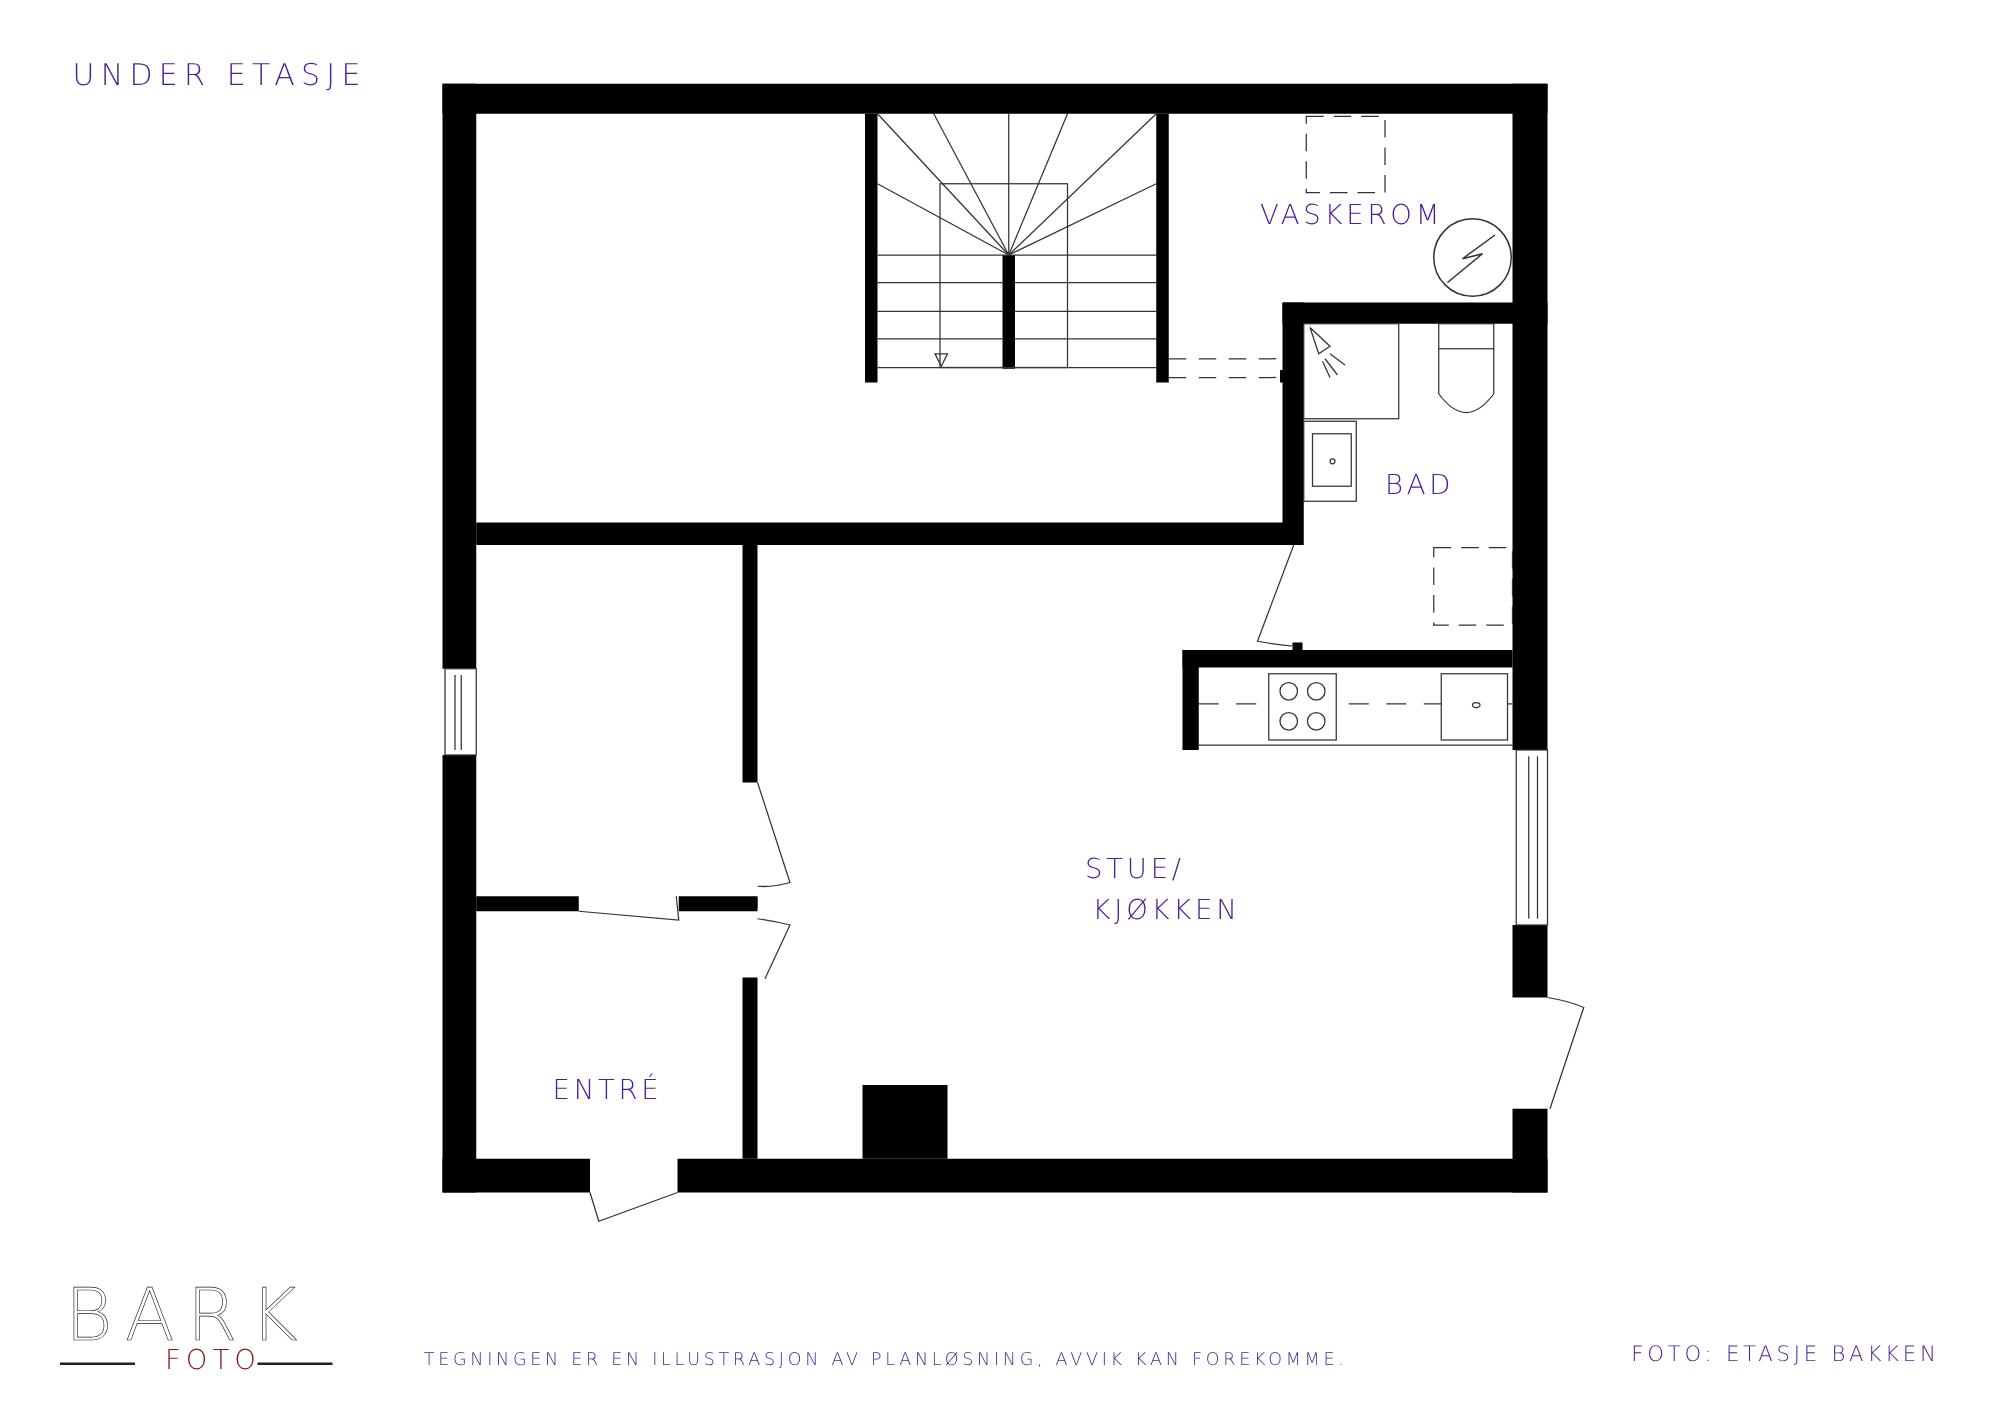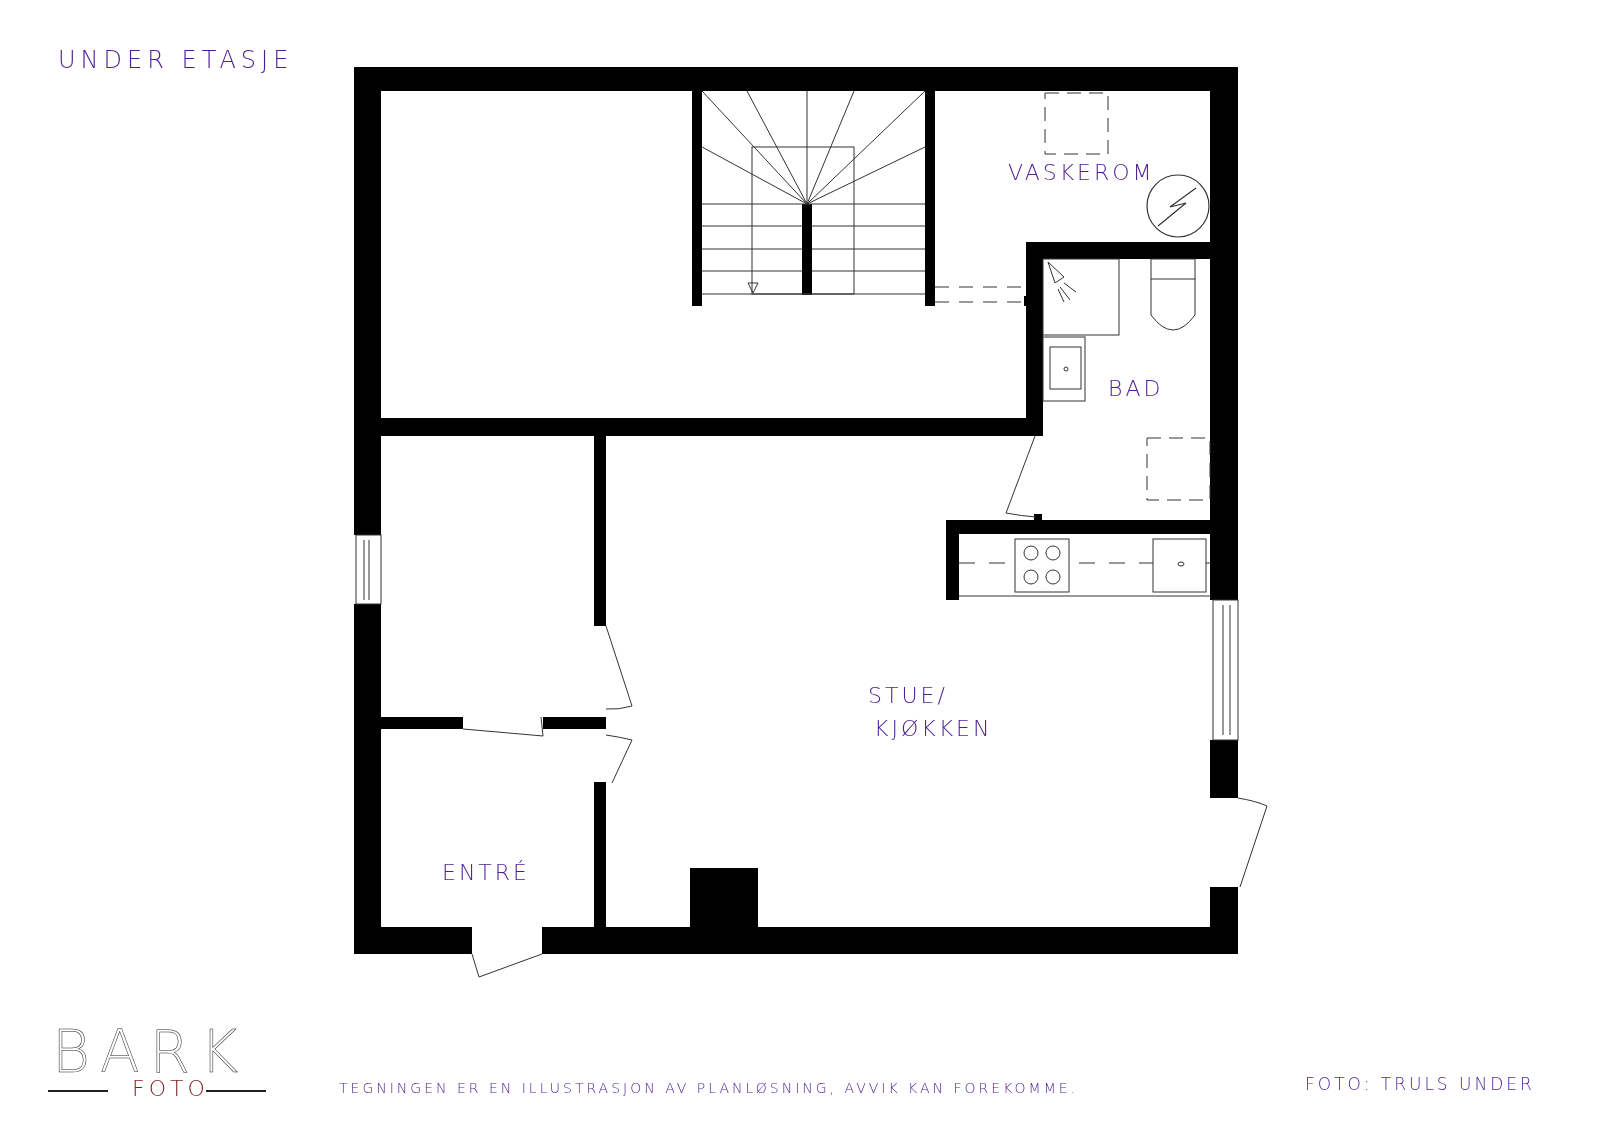--- a/index.html
+++ b/index.html
@@ -160,13 +160,13 @@
 <div class="hand room" id="entre">ENTRÉ</div>
 
 <div id="logo">
   <div id="logo-main">BARK</div>
   <div class="logo-line" style="left:0;"></div>
   <div id="logo-sub">FOTO</div>
   <div class="logo-line" style="left:158px;"></div>
 </div>
 
 <div class="hand" id="disclaimer">TEGNINGEN ER EN ILLUSTRASJON AV PLANLØSNING, AVVIK KAN FOREKOMME.</div>
-<div class="hand" id="credit">FOTO:  TRULS UNDER</div>
+<div class="hand" id="credit">FOTO:  ETASJE BAKKEN</div>
 
 </body></html>

